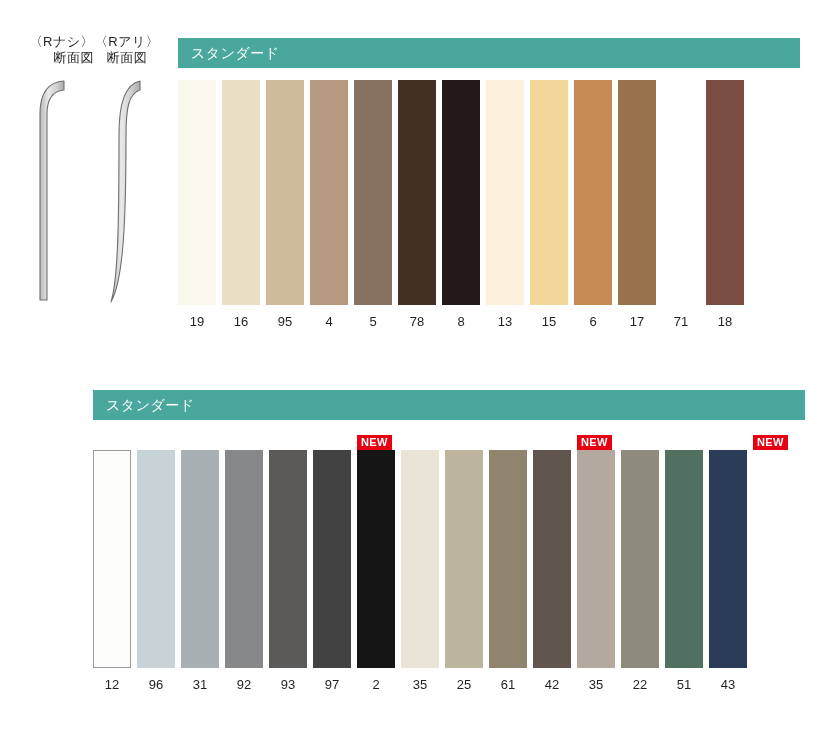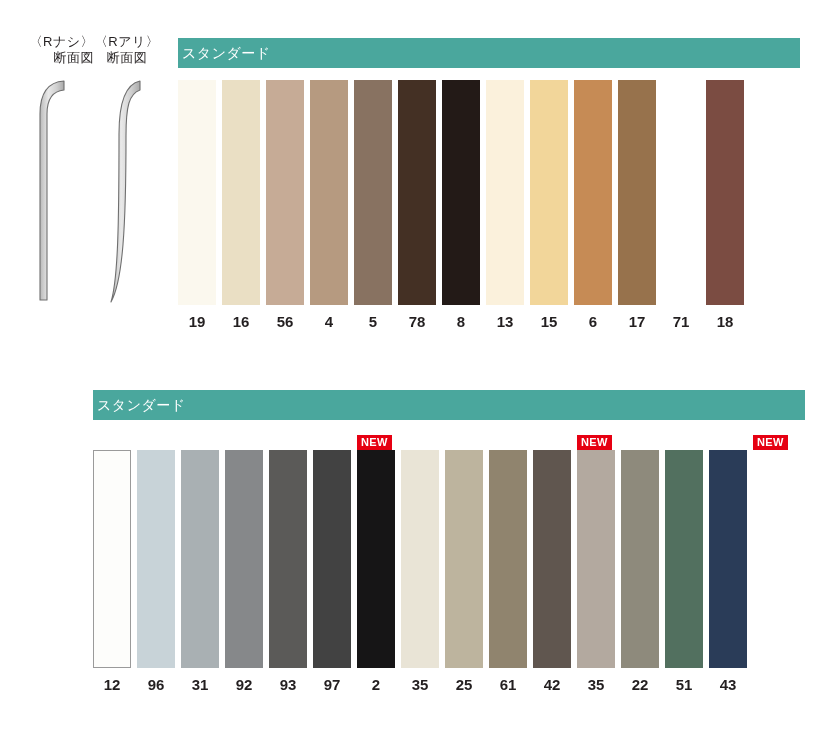--- a/index.html
+++ b/index.html
@@ -48,21 +48,21 @@
   
   .group {
     position: absolute;
   }
   .group-header {
     height: 30px;
     background: #4aa79d;
     color: #ffffff;
     font-size: 14px;
     line-height: 30px;
-    padding-left: 4px;
+    padding-left: 13px;
     box-sizing: border-box;
     letter-spacing: 0.5px;
   }
   .badge-row {
     position: relative;
     height: 22px;
     margin-top: 8px;
   }
   .new-badge {
     position: absolute;
@@ -83,22 +83,22 @@
   .swatch-col {
     display: flex;
     flex-direction: column;
     align-items: center;
   }
   .swatch {
     width: 38px;
     box-sizing: border-box;
   }
   .swatch-label {
-    font-size: 15px;
-    font-weight: bold;
+    font-size: 13px;
+    font-weight: normal;
     color: #231f20;
     line-height: 18px;
     margin-top: 8px;
     text-align: center;
   }
 
   
   #group-standard-1 {
     left: 178px;
     top: 38px;
@@ -165,22 +165,22 @@
   <div class="swatch-row">
       <div class="swatch-col">
         <div class="swatch" style="background: rgb(251, 248, 238);"></div>
         <div class="swatch-label">19</div>
       </div>
       <div class="swatch-col">
         <div class="swatch" style="background: rgb(234, 223, 196);"></div>
         <div class="swatch-label">16</div>
       </div>
       <div class="swatch-col">
-        <div class="swatch" style="background: rgb(198, 171, 150);"></div>
-        <div class="swatch-label">56</div>
+        <div class="swatch" style="background: rgb(207, 187, 155);"></div>
+        <div class="swatch-label">95</div>
       </div>
       <div class="swatch-col">
         <div class="swatch" style="background: rgb(182, 154, 128);"></div>
         <div class="swatch-label">4</div>
       </div>
       <div class="swatch-col">
         <div class="swatch" style="background: rgb(136, 114, 97);"></div>
         <div class="swatch-label">5</div>
       </div>
       <div class="swatch-col">

